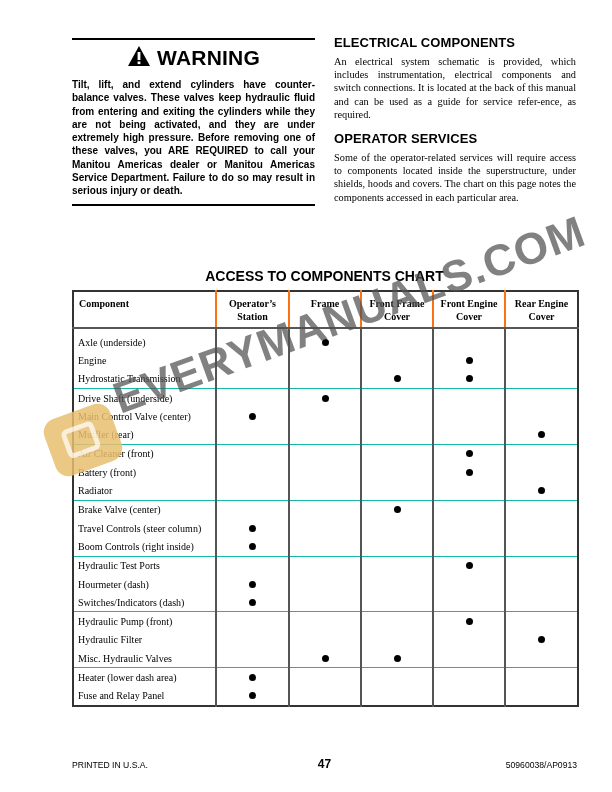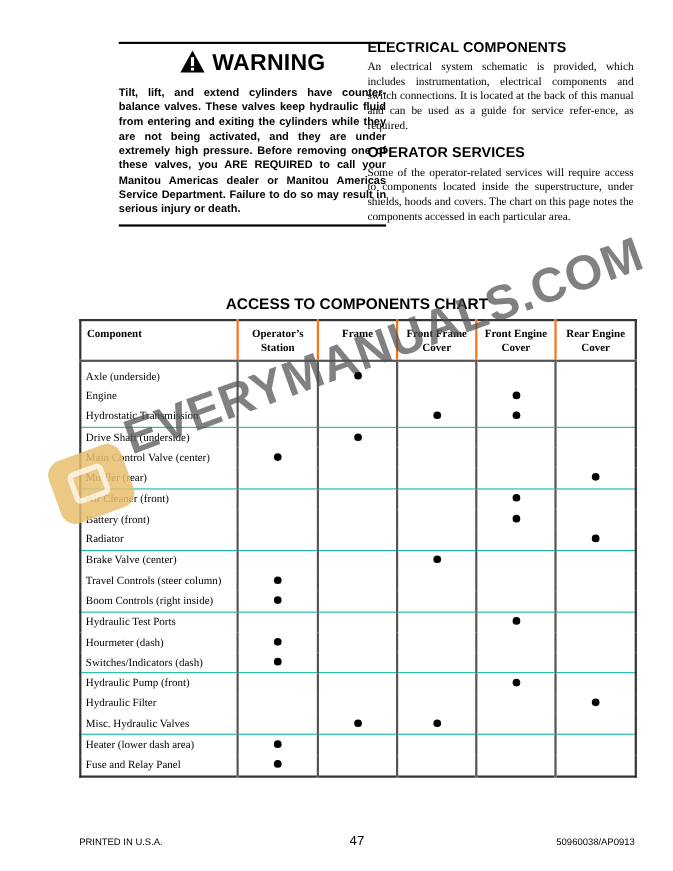--- a/index.html
+++ b/index.html
@@ -1,19 +1,19 @@
 <!DOCTYPE html>
 <html><head>
 <meta charset="utf-8">
 <style>
   html, body { margin: 0; padding: 0; background: #ffffff; }
   body { width: 612px; height: 792px; position: relative; overflow: hidden; color: #000; }
 
   
-  .warning { position: absolute; left: 72px; top: 38px; width: 243px; margin-left: 36px; }
+  .warning { position: absolute; left: 72px; top: 38px; width: 243px; }
   .warning .rule-top { height: 2px; background: #000; }
   .warning .rule-bottom { height: 2px; background: #000; margin-top: 6px; }
   .warning .head { display: flex; align-items: center; justify-content: center; gap: 6px; margin-top: 4px; height: 28px; }
   .warning .head .title { font-family: "Liberation Sans", sans-serif; font-weight: bold; font-size: 21px; letter-spacing: 0.2px; }
   .warning .body { font-family: "Liberation Sans", sans-serif; font-weight: bold; font-size: 10px; line-height: 13.3px; text-align: justify; margin-top: 6px; }
 
   
   .rightcol { position: absolute; left: 334px; top: 35px; width: 242px; }
   .rightcol h2 { font-family: "Liberation Sans", sans-serif; font-weight: bold; font-size: 13px; margin: 0 0 5px 0; letter-spacing: 0.1px; }
   .rightcol p { font-family: "Liberation Serif", serif; font-size: 10.3px; line-height: 13.2px; text-align: justify; margin: 0 0 10px 0; }
@@ -31,21 +31,21 @@
 
   
   .watermark { position: absolute; left: 40px; top: 300px; width: 560px; height: 200px; pointer-events: none; }
   .wm-text { position: absolute; left: 75px; top: 75px; font-family: "Liberation Sans", sans-serif; font-weight: bold; font-size: 44px; color: rgba(80,80,80,0.72); transform: rotate(-20deg); transform-origin: left center; letter-spacing: 1px; white-space: nowrap; }
   .wm-logo { position: absolute; left: 8px; top: 110px; width: 70px; height: 60px; background: rgba(232,190,110,0.85); border-radius: 14px; transform: rotate(-20deg); }
   .wm-logo-inner { position: absolute; left: 16px; top: 14px; width: 34px; height: 30px; border: 5px solid rgba(255,255,255,0.7); border-radius: 6px; box-sizing: border-box; }
 
   
   .footer { position: absolute; left: 72px; width: 505px; top: 758px; height: 14px; font-family: "Liberation Sans", sans-serif; }
   .footer .left { position: absolute; left: 0; top: 2px; font-size: 8.6px; }
-  .footer .center { position: absolute; left: 0; width: 100%; text-align: center; top: -1px; font-size: 12px; font-weight: normal; }
+  .footer .center { position: absolute; left: 0; width: 100%; text-align: center; top: -1px; font-size: 12px; font-weight: bold; }
   .footer .right { position: absolute; right: 0; top: 2px; font-size: 8.6px; }
 </style>
 </head>
 <body>
 
 <div class="warning">
   <div class="rule-top"></div>
   <div class="head">
     <span>
       <svg width="24" height="22" viewBox="0 0 24 22">

